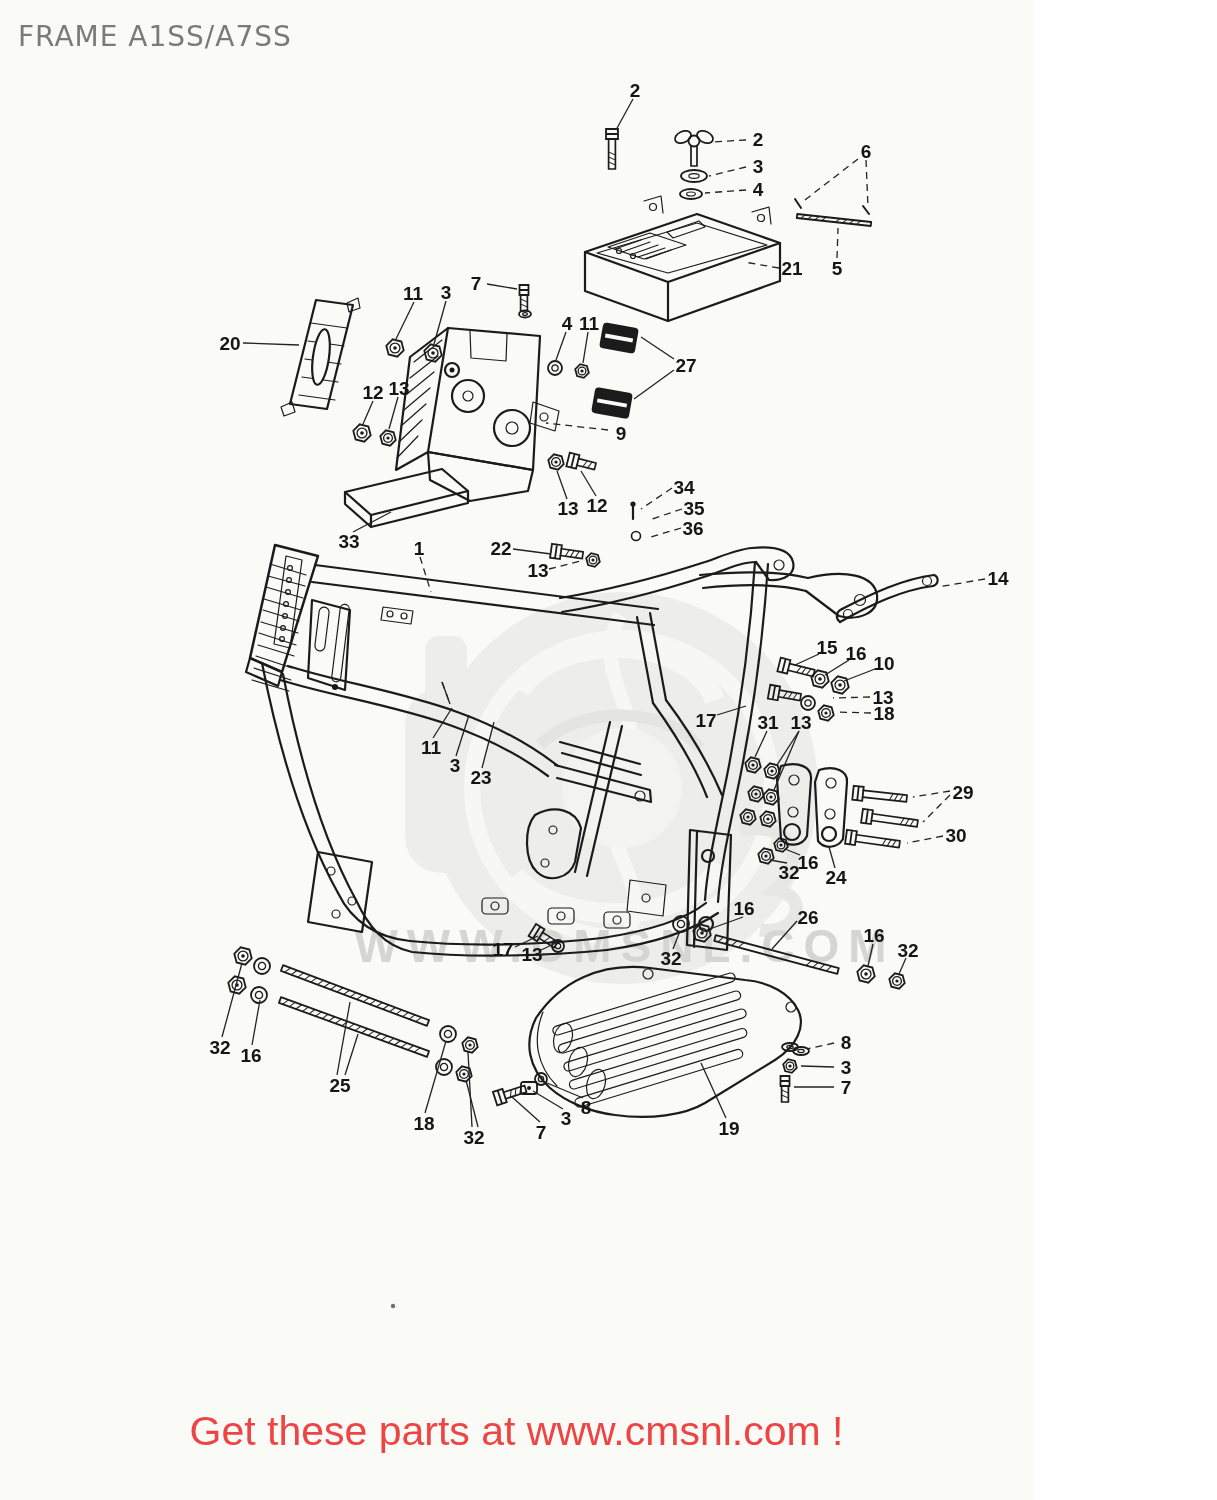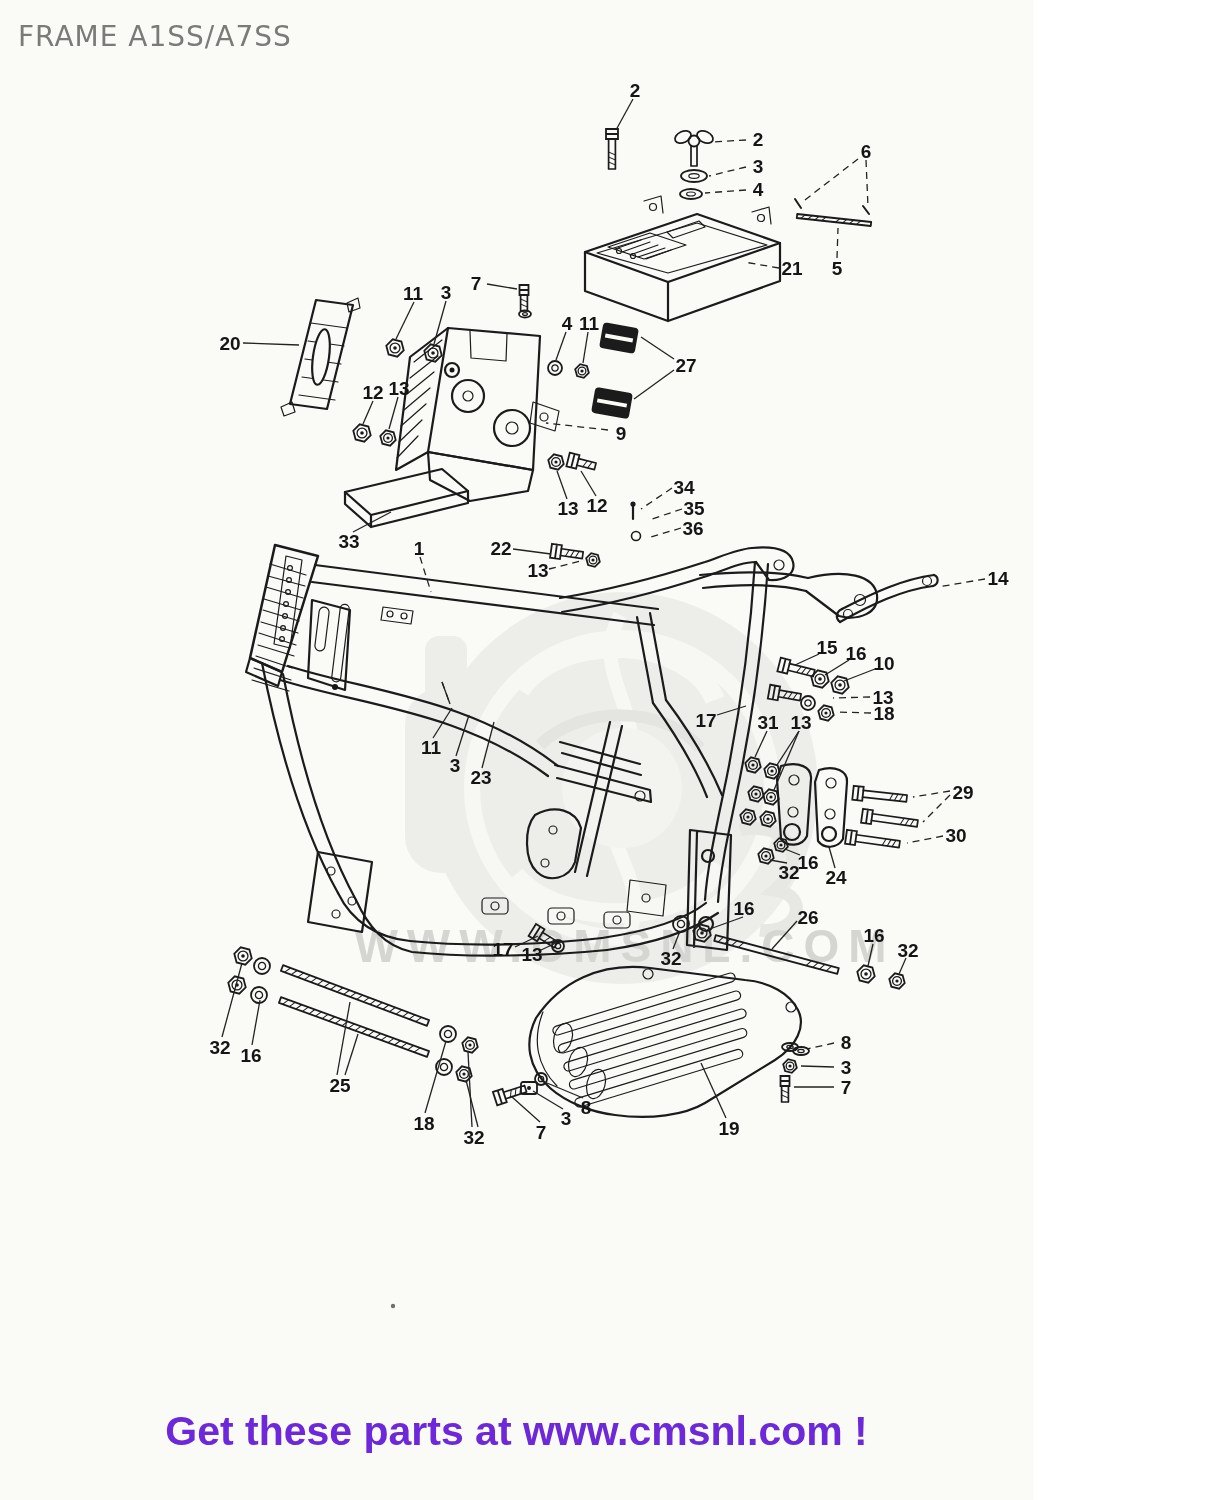--- a/index.html
+++ b/index.html
@@ -743,14 +743,14 @@
           <line x1="583" y1="1098" x2="547" y2="1083" class="leader"></line>
           <text x="586" y="1114" class="callout">8</text>
         </g>
       </g>
     <g id="dot-layer">
         <circle cx="1167" cy="929" r="2.2" fill="#6f6f6d"></circle>
         <circle cx="393" cy="1306" r="2.2" fill="#6f6f6d"></circle>
       </g>
   </svg>
 
-  <div class="footer" style="color: #6d28d9; font-weight: bold;">Get these parts at www.cmsnl.com !</div>
+  <div class="footer" style="color: #ef4444;">Get these parts at www.cmsnl.com !</div>
 </div>
 
 </body></html>

